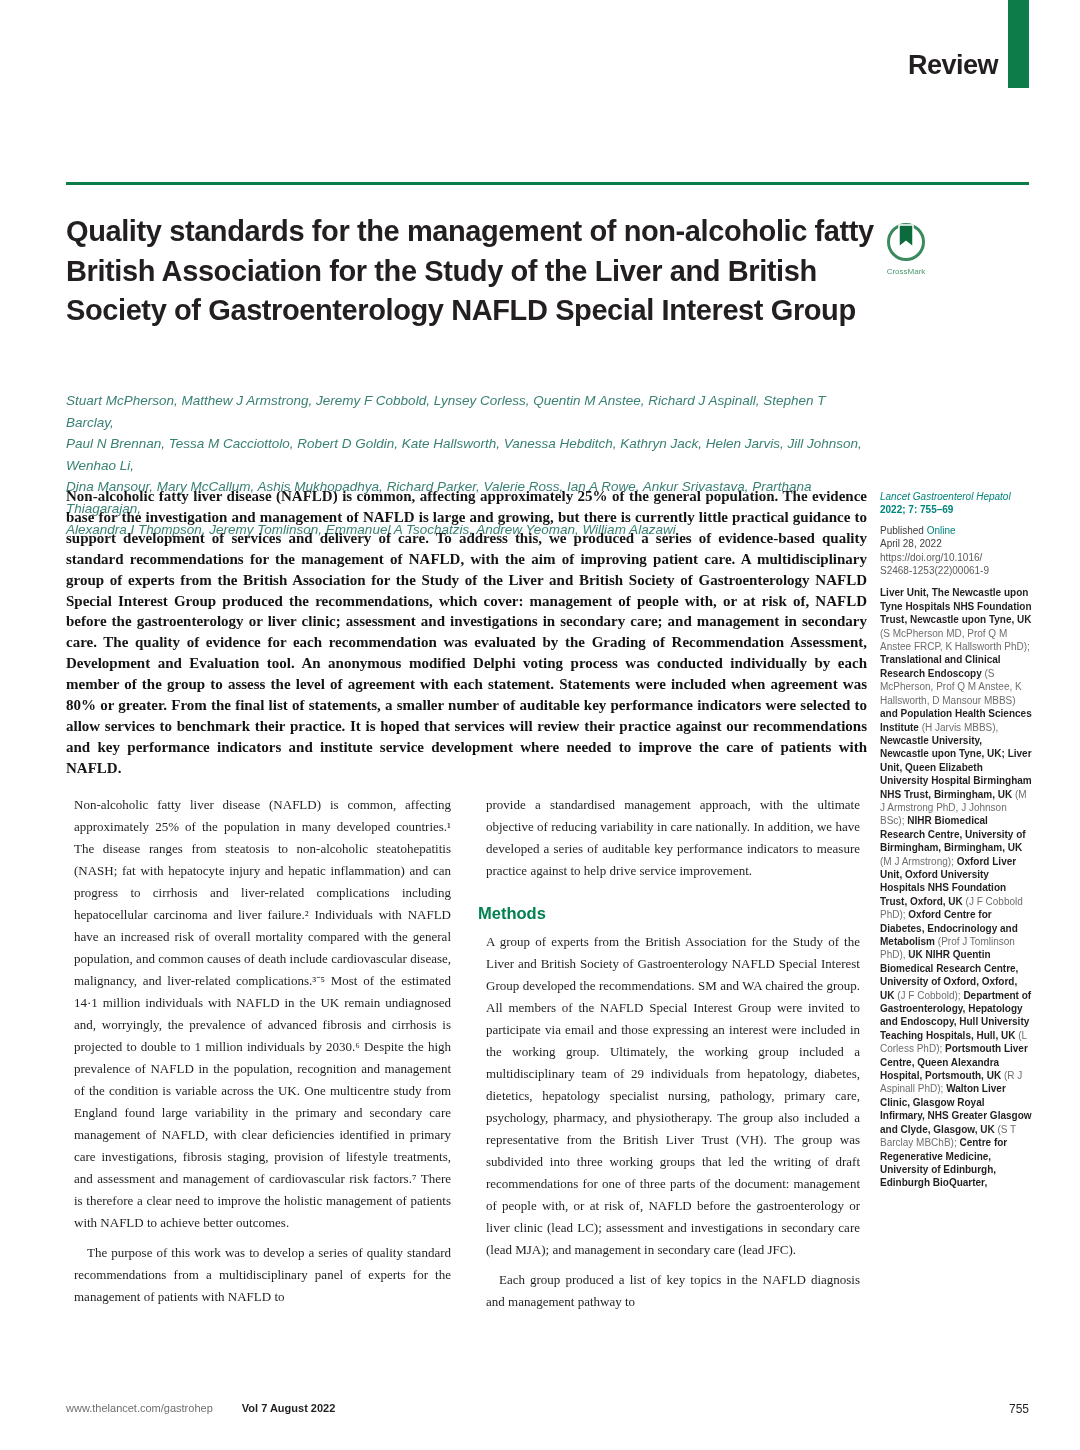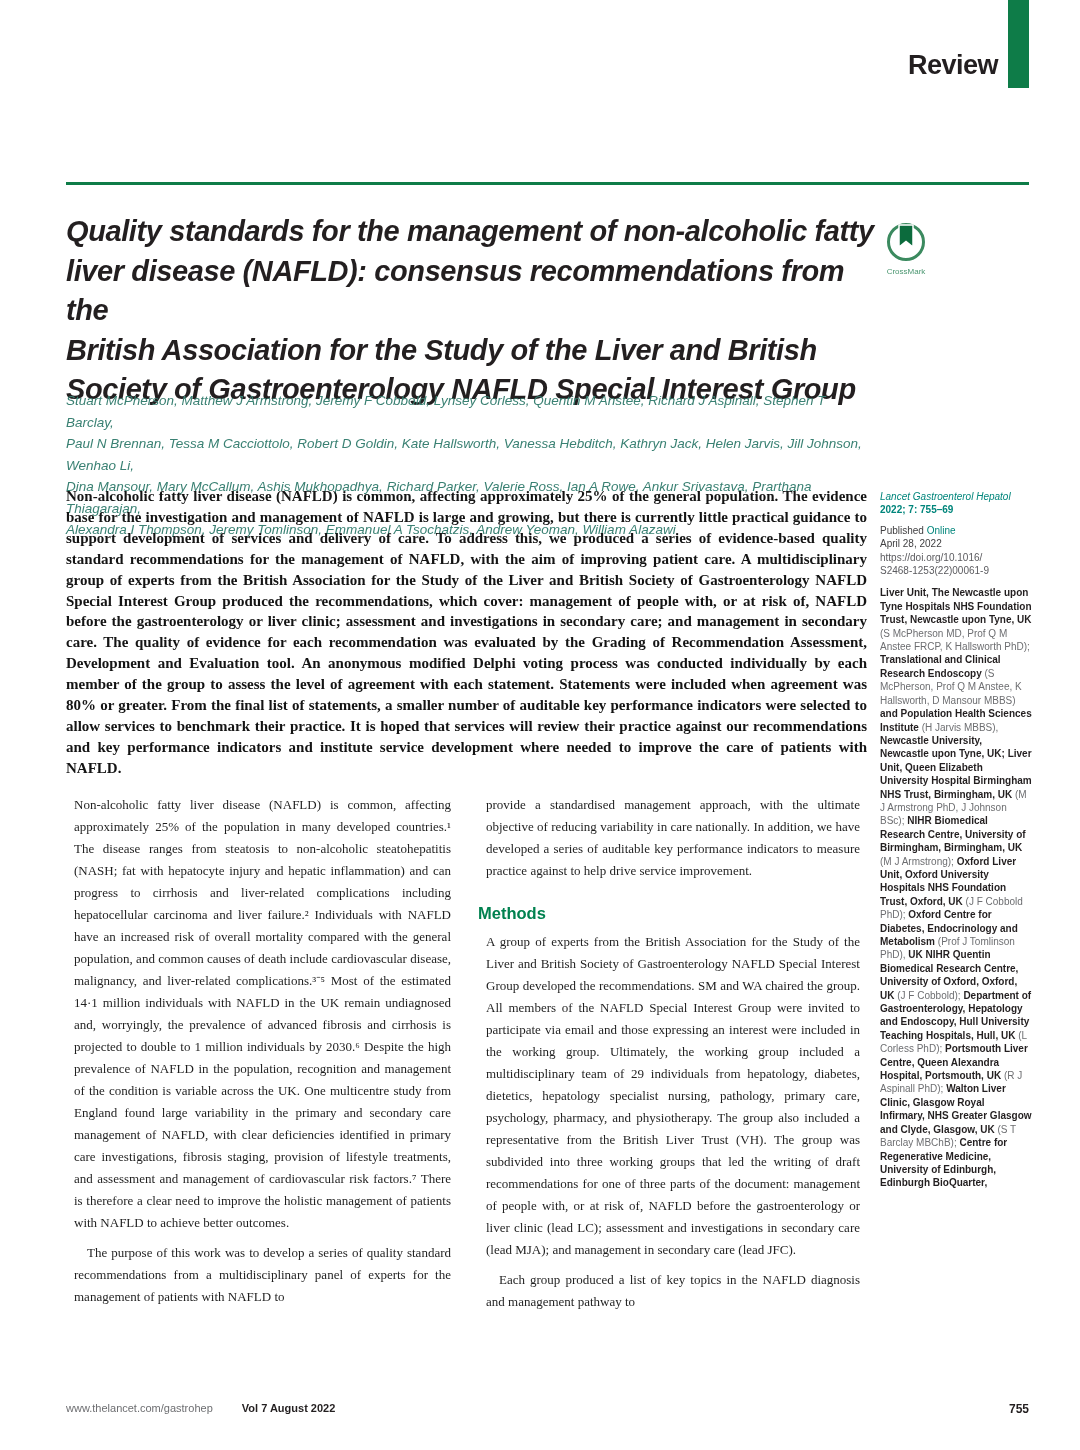--- a/index.html
+++ b/index.html
@@ -10,21 +10,21 @@
   
   .corner-bar{position:absolute;top:0;left:1008px;width:21px;height:88px;background:#0e7c48;}
   .review-label{
     position:absolute;top:50px;right:82px;font-size:27px;font-weight:bold;
     color:#231f20;letter-spacing:-0.5px;
   }
   .top-rule{position:absolute;top:182px;left:66px;width:963px;height:3px;background:#0e7c48;}
   
   .title{
     position:absolute;top:212px;left:66px;width:812px;margin:0;
-    font-size:29px;line-height:39.5px;font-weight:bold;color:#231f20;letter-spacing:-0.4px;font-style:italic;
+    font-size:29px;line-height:39.5px;font-weight:bold;color:#231f20;letter-spacing:-0.4px;
   }
   .title span{display:block;}
   
   .crossmark{position:absolute;top:220px;left:878px;width:56px;text-align:center;cursor:pointer;}
   .crossmark .cm-label{display:block;font-size:8px;color:#4a9670;margin-top:1px;}
   
   .authors{
     position:absolute;top:390px;left:66px;width:806px;
     font-size:13.5px;line-height:21.5px;font-style:italic;color:#3a8173;
   }
@@ -63,34 +63,33 @@
   .sb-aff{margin:9px 0 0 0;}
   .aff-bold{font-weight:bold;color:#231f20;}
   .aff-normal{font-weight:normal;color:#6d6e71;}
   
   .footer{
     position:absolute;top:1402px;left:66px;width:963px;
     font-size:11px;color:#6d6e71;
   }
   .f-url{color:#6d6e71;cursor:pointer;}
   .f-vol{font-weight:bold;color:#231f20;margin-left:26px;}
-  .f-page{position:absolute;right:0;top:0;font-weight:bold;font-size:12px;color:#231f20;}
+  .f-page{position:absolute;right:0;top:0;font-weight:normal;font-size:12px;color:#231f20;}
 </style>
 </head>
 <body>
 
 <div class="page">
 
   <div class="review-label">Review</div>
   <div class="corner-bar"></div>
   <div class="top-rule"></div>
 
   <h1 class="title">
     <span>Quality standards for the management of non-alcoholic fatty</span>
-    <span>liver disease (NAFLD): consensus recommendations from the</span>
     <span>British Association for the Study of the Liver and British</span>
     <span>Society of Gastroenterology NAFLD Special Interest Group</span>
   </h1>
 
   <div class="crossmark">
     <span>
       <svg width="42" height="42" viewBox="0 0 42 42">
         <circle cx="21" cy="22" r="17.5" fill="none" stroke="#3b8a5f" stroke-width="3"></circle>
         <path d="M14 5 h14 v22 l-7 -5.5 l-7 5.5 z" fill="#0c6b3d" stroke="#ffffff" stroke-width="1.5"></path>
       </svg>

